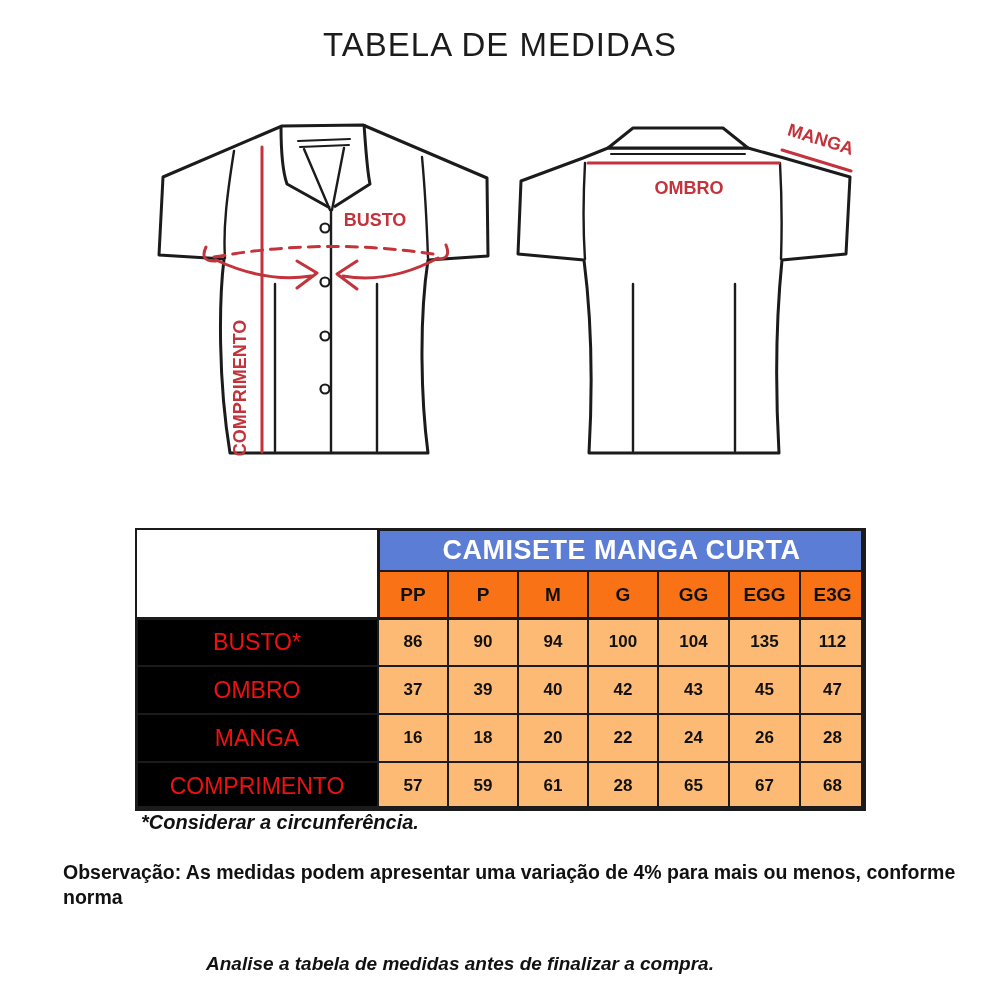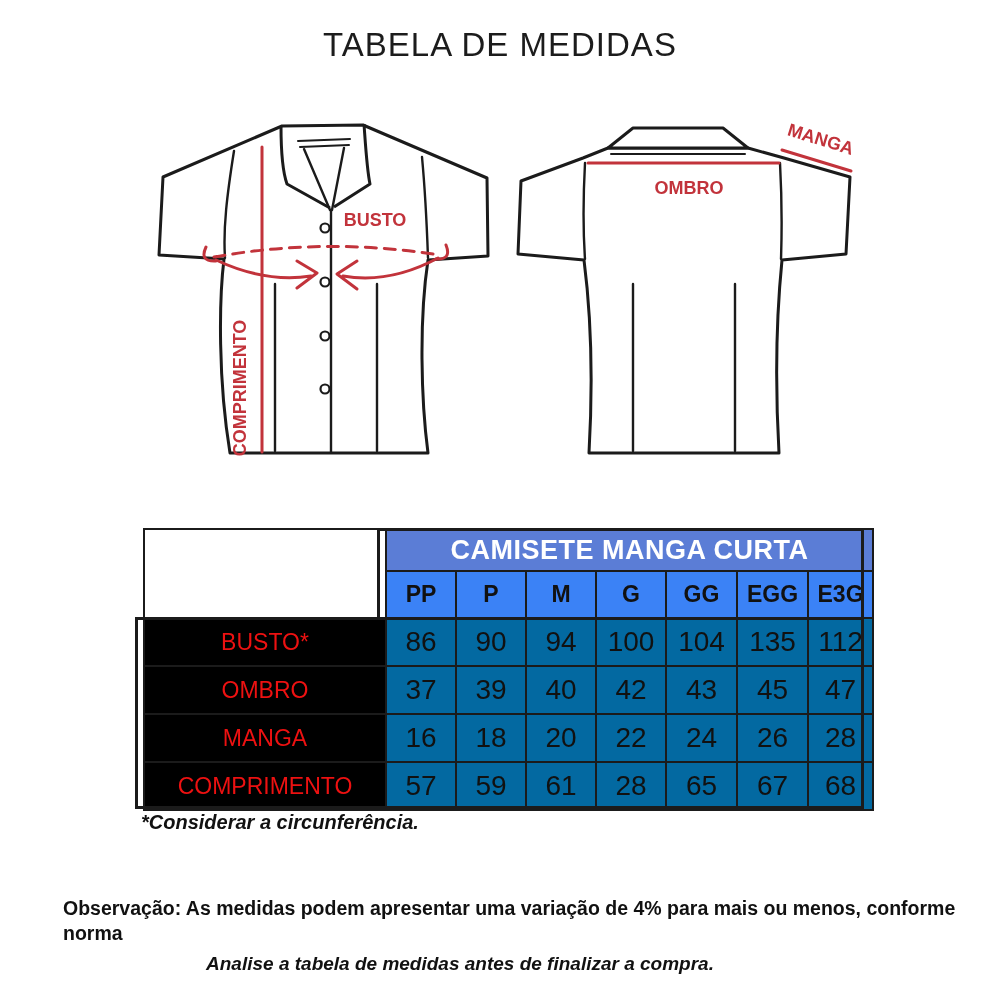--- a/index.html
+++ b/index.html
@@ -7,34 +7,34 @@
   .abs{position:absolute;}
 
   
   #title{top:26px;left:0;width:1000px;text-align:center;font-size:33px;font-weight:400;letter-spacing:1px;color:#1c1c1c;}
 
   
   #diagram{left:140px;top:105px;width:760px;height:370px;}
 
   
   #table-wrap{left:135px;top:528px;width:735px;height:290px;}
-  table.sizes{border-collapse:collapse;table-layout:fixed;width:729px;margin-left:8px;}
+  table.sizes{border-collapse:collapse;table-layout:fixed;width:729px;}
   table.sizes td{border:2px solid #1b1b1b;text-align:center;vertical-align:middle;padding:0;overflow:hidden;}
   td.blank{border:none;background:transparent;}
   td.thead{background:#5B7DD6;color:#ffffff;font-weight:700;font-size:27px;height:40px;letter-spacing:0.5px;}
-  td.size{background:#3b82f6;color:#111111;font-weight:700;font-size:23px;height:45px;}
+  td.size{background:#f97316;color:#111111;font-weight:700;font-size:19px;height:45px;}
   td.lbl{color:#ED1111;font-weight:400;font-size:23px;height:46px;background:#000000;}
-  td.val{color:#111111;font-weight:400;font-size:28px;background:#0369a1;}
+  td.val{color:#111111;font-weight:700;font-size:17px;background:#fdba74;}
   .frame{position:absolute;border:3px solid #1b1b1b;box-sizing:border-box;pointer-events:none;}
   #frame-head{left:242px;top:0;width:487px;height:92px;}
   #frame-data{left:0;top:89px;width:729px;height:192px;}
 
   
   #footnote{left:141px;top:811px;font-size:20px;font-weight:700;font-style:italic;color:#111111;}
-  #observation{left:63px;top:860px;width:900px;font-size:19.5px;font-weight:700;color:#111111;line-height:25px;margin-top:36px;}
+  #observation{left:63px;top:860px;width:900px;font-size:19.5px;font-weight:700;color:#111111;line-height:25px;}
   #bottom-note{left:0;top:953px;width:920px;text-align:center;font-size:19px;font-weight:700;font-style:italic;color:#111111;}
 
   
   .outline{fill:#ffffff;stroke:#1b1b1b;stroke-width:3;stroke-linejoin:round;}
   .seam{fill:none;stroke:#1b1b1b;stroke-width:2.4;stroke-linecap:round;}
   .thin{fill:none;stroke:#1b1b1b;stroke-width:2;stroke-linecap:round;}
   .red{fill:none;stroke:#C2333B;stroke-width:3;stroke-linecap:round;}
   .red-dash{fill:none;stroke:#C2333B;stroke-width:3;stroke-linecap:round;stroke-dasharray:11 8;}
   .red-label{fill:#C2333B;font-family:"Liberation Sans",sans-serif;font-weight:700;font-size:18px;}
   .btn{fill:#ffffff;stroke:#1b1b1b;stroke-width:2.2;}

